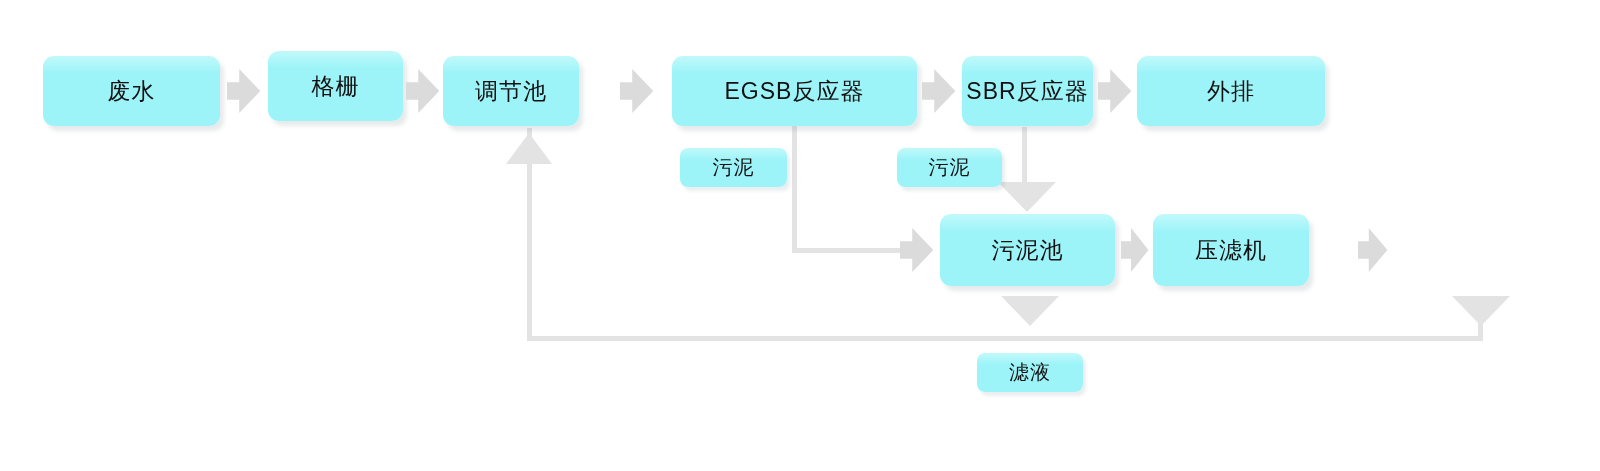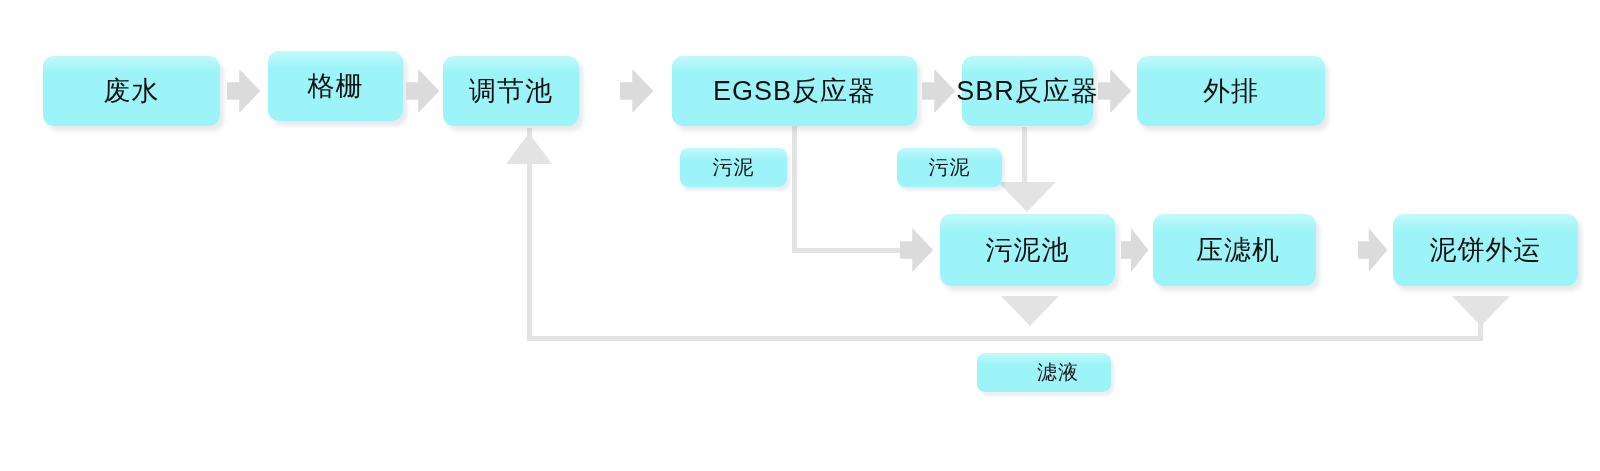--- a/index.html
+++ b/index.html
@@ -14,21 +14,21 @@
   #canvas{
     position:relative;width:1600px;height:471px;background:var(--bg);
     overflow:hidden;
     font-family:"Liberation Sans","DejaVu Sans",sans-serif;
   }
   .node{
     position:absolute;height:70px;border-radius:11px;
     background:linear-gradient(180deg,var(--box-fill-light) 0%,var(--box-fill) 24%,var(--box-fill) 100%);
     box-shadow:4px 5px 4px rgba(120,140,145,0.18);
     display:flex;align-items:center;justify-content:center;
-    font-size:27px;font-weight:500;color:var(--text);
+    font-size:23px;font-weight:500;color:var(--text);
     letter-spacing:1px;white-space:nowrap;
   }
   .tag{
     position:absolute;height:39px;border-radius:8px;
     background:linear-gradient(180deg,var(--box-fill-light) 0%,var(--box-fill) 30%);
     box-shadow:3px 4px 3px rgba(120,140,145,0.15);
     display:flex;align-items:center;justify-content:center;
     font-size:20px;font-weight:500;color:var(--text);
     letter-spacing:1px;white-space:nowrap;
   }
@@ -102,26 +102,23 @@
   </div>
   <div class="tag" style="left:897px;top:148px;width:105px;">
     <span>污泥</span>
   </div>
 
   <div class="node" style="left:940px;top:214px;width:175px;height:72px;">
     <span>污泥池</span>
   </div>
   <div class="barrow" style="left:1121px;top:227px;width:28px;"></div>
 
-  <div class="node" style="left:1153px;top:214px;width:156px;height:72px;padding-left:7px;">
+  <div class="node" style="left:1153px;top:214px;width:156px;height:72px;">
     <span>压滤机</span>
   </div>
   <div class="barrow" style="left:1358px;top:227px;width:30px;"></div>
 
-  <div class="node" style="left:1393px;top:214px;width:185px;height:72px;">
-    <span>泥饼外运</span>
-  </div>
 
-  <div class="tag" style="left:977px;top:353px;width:106px;padding-left:28px;">
+  <div class="tag" style="left:977px;top:353px;width:106px;">
     <span>滤液</span>
   </div>
 
 </div>
 
 </body></html>

